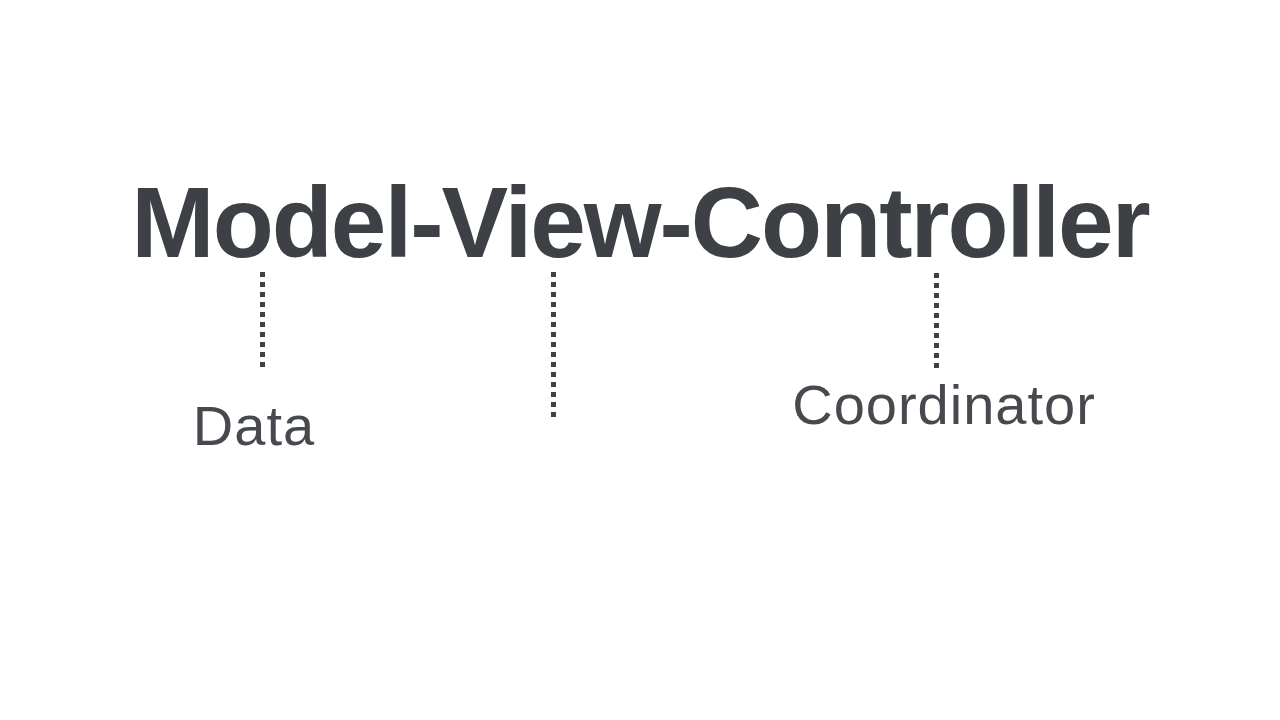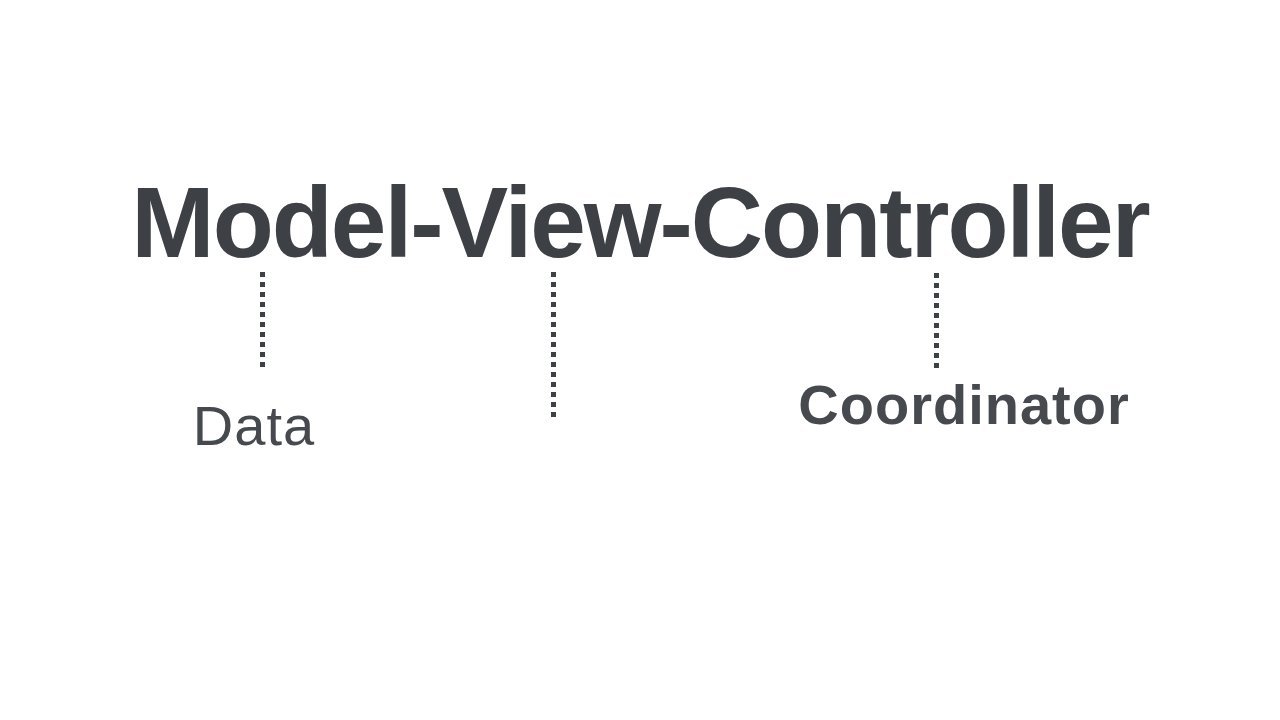--- a/index.html
+++ b/index.html
@@ -49,21 +49,21 @@
     transform: translateX(-50%);
     font-size: 56px;
     font-weight: normal;
     line-height: 1;
     color: #46494e;
     letter-spacing: 1px;
     white-space: nowrap;
   }
   .label-data        { left: 254px; top: 398px; }
   .label-ui          { left: 550px; top: 432px; }
-  .label-coordinator { left: 964px; top: 377px; font-weight: bold; }
+  .label-coordinator { left: 944px; top: 377px; }
 </style>
 </head>
 <body>
 
 <div class="canvas">
 
   <h1 class="title">Model-View-Controller</h1>
 
   <div class="dotted line-model"></div>
 

